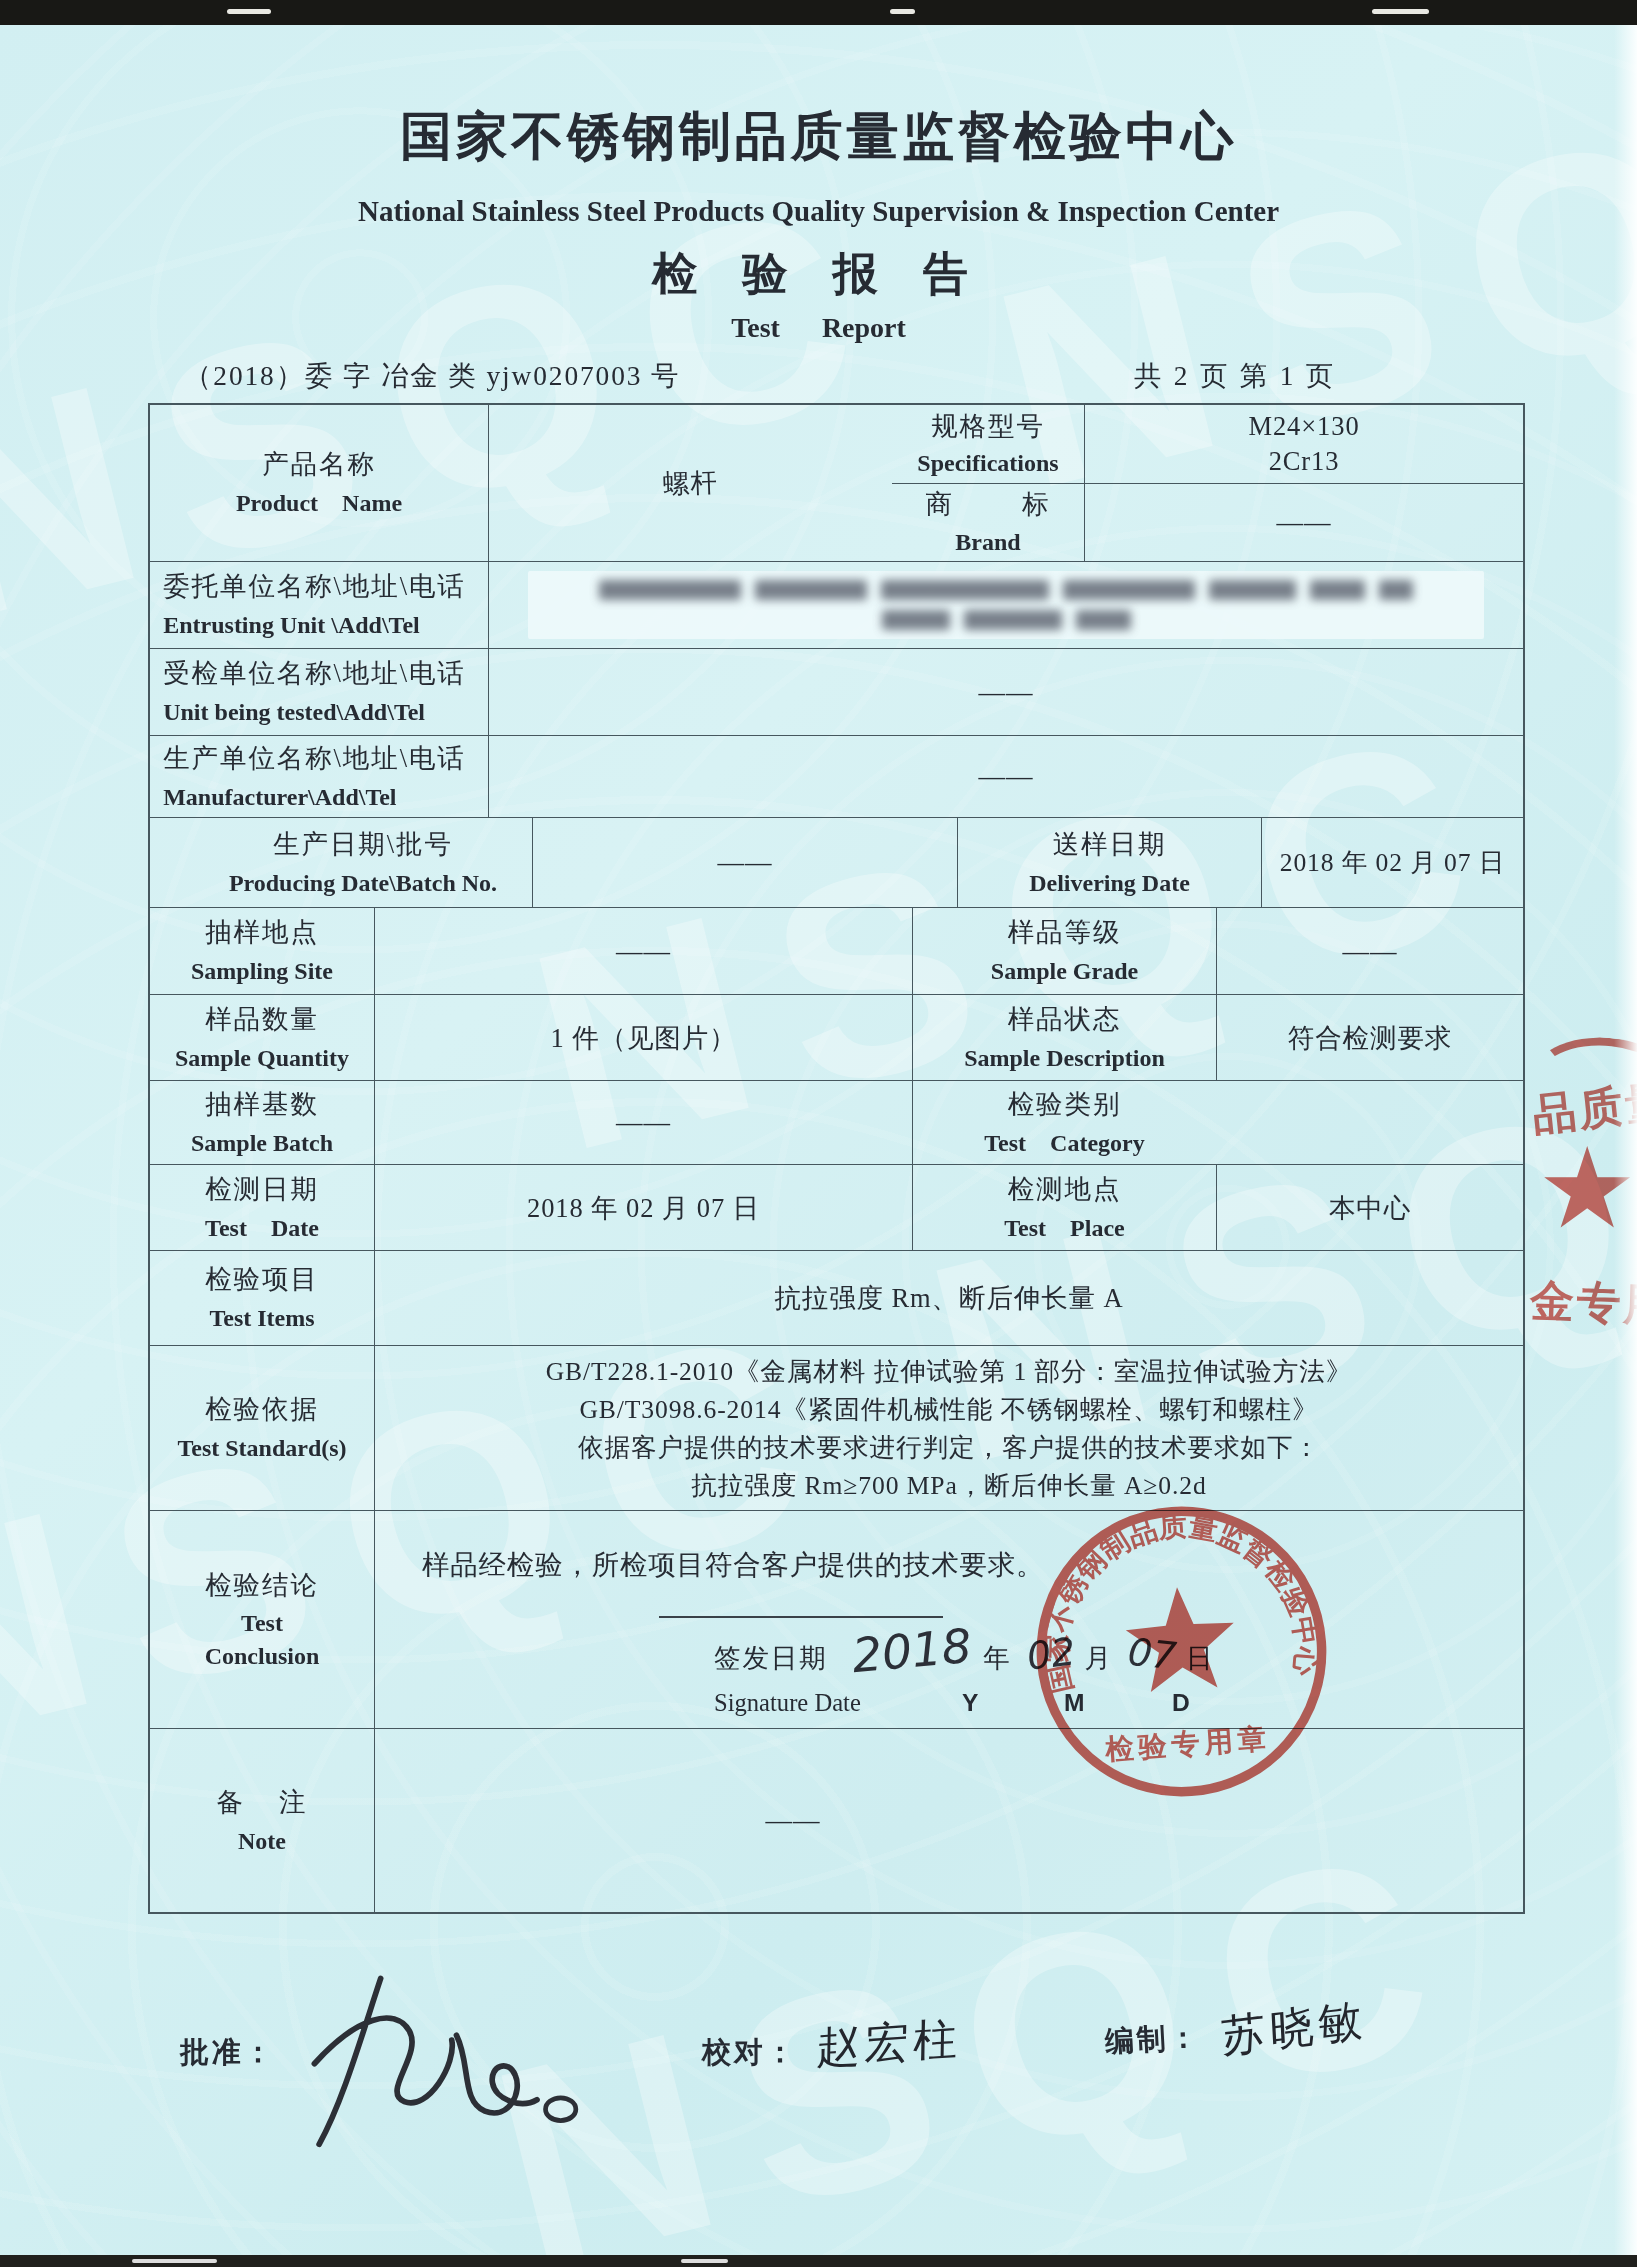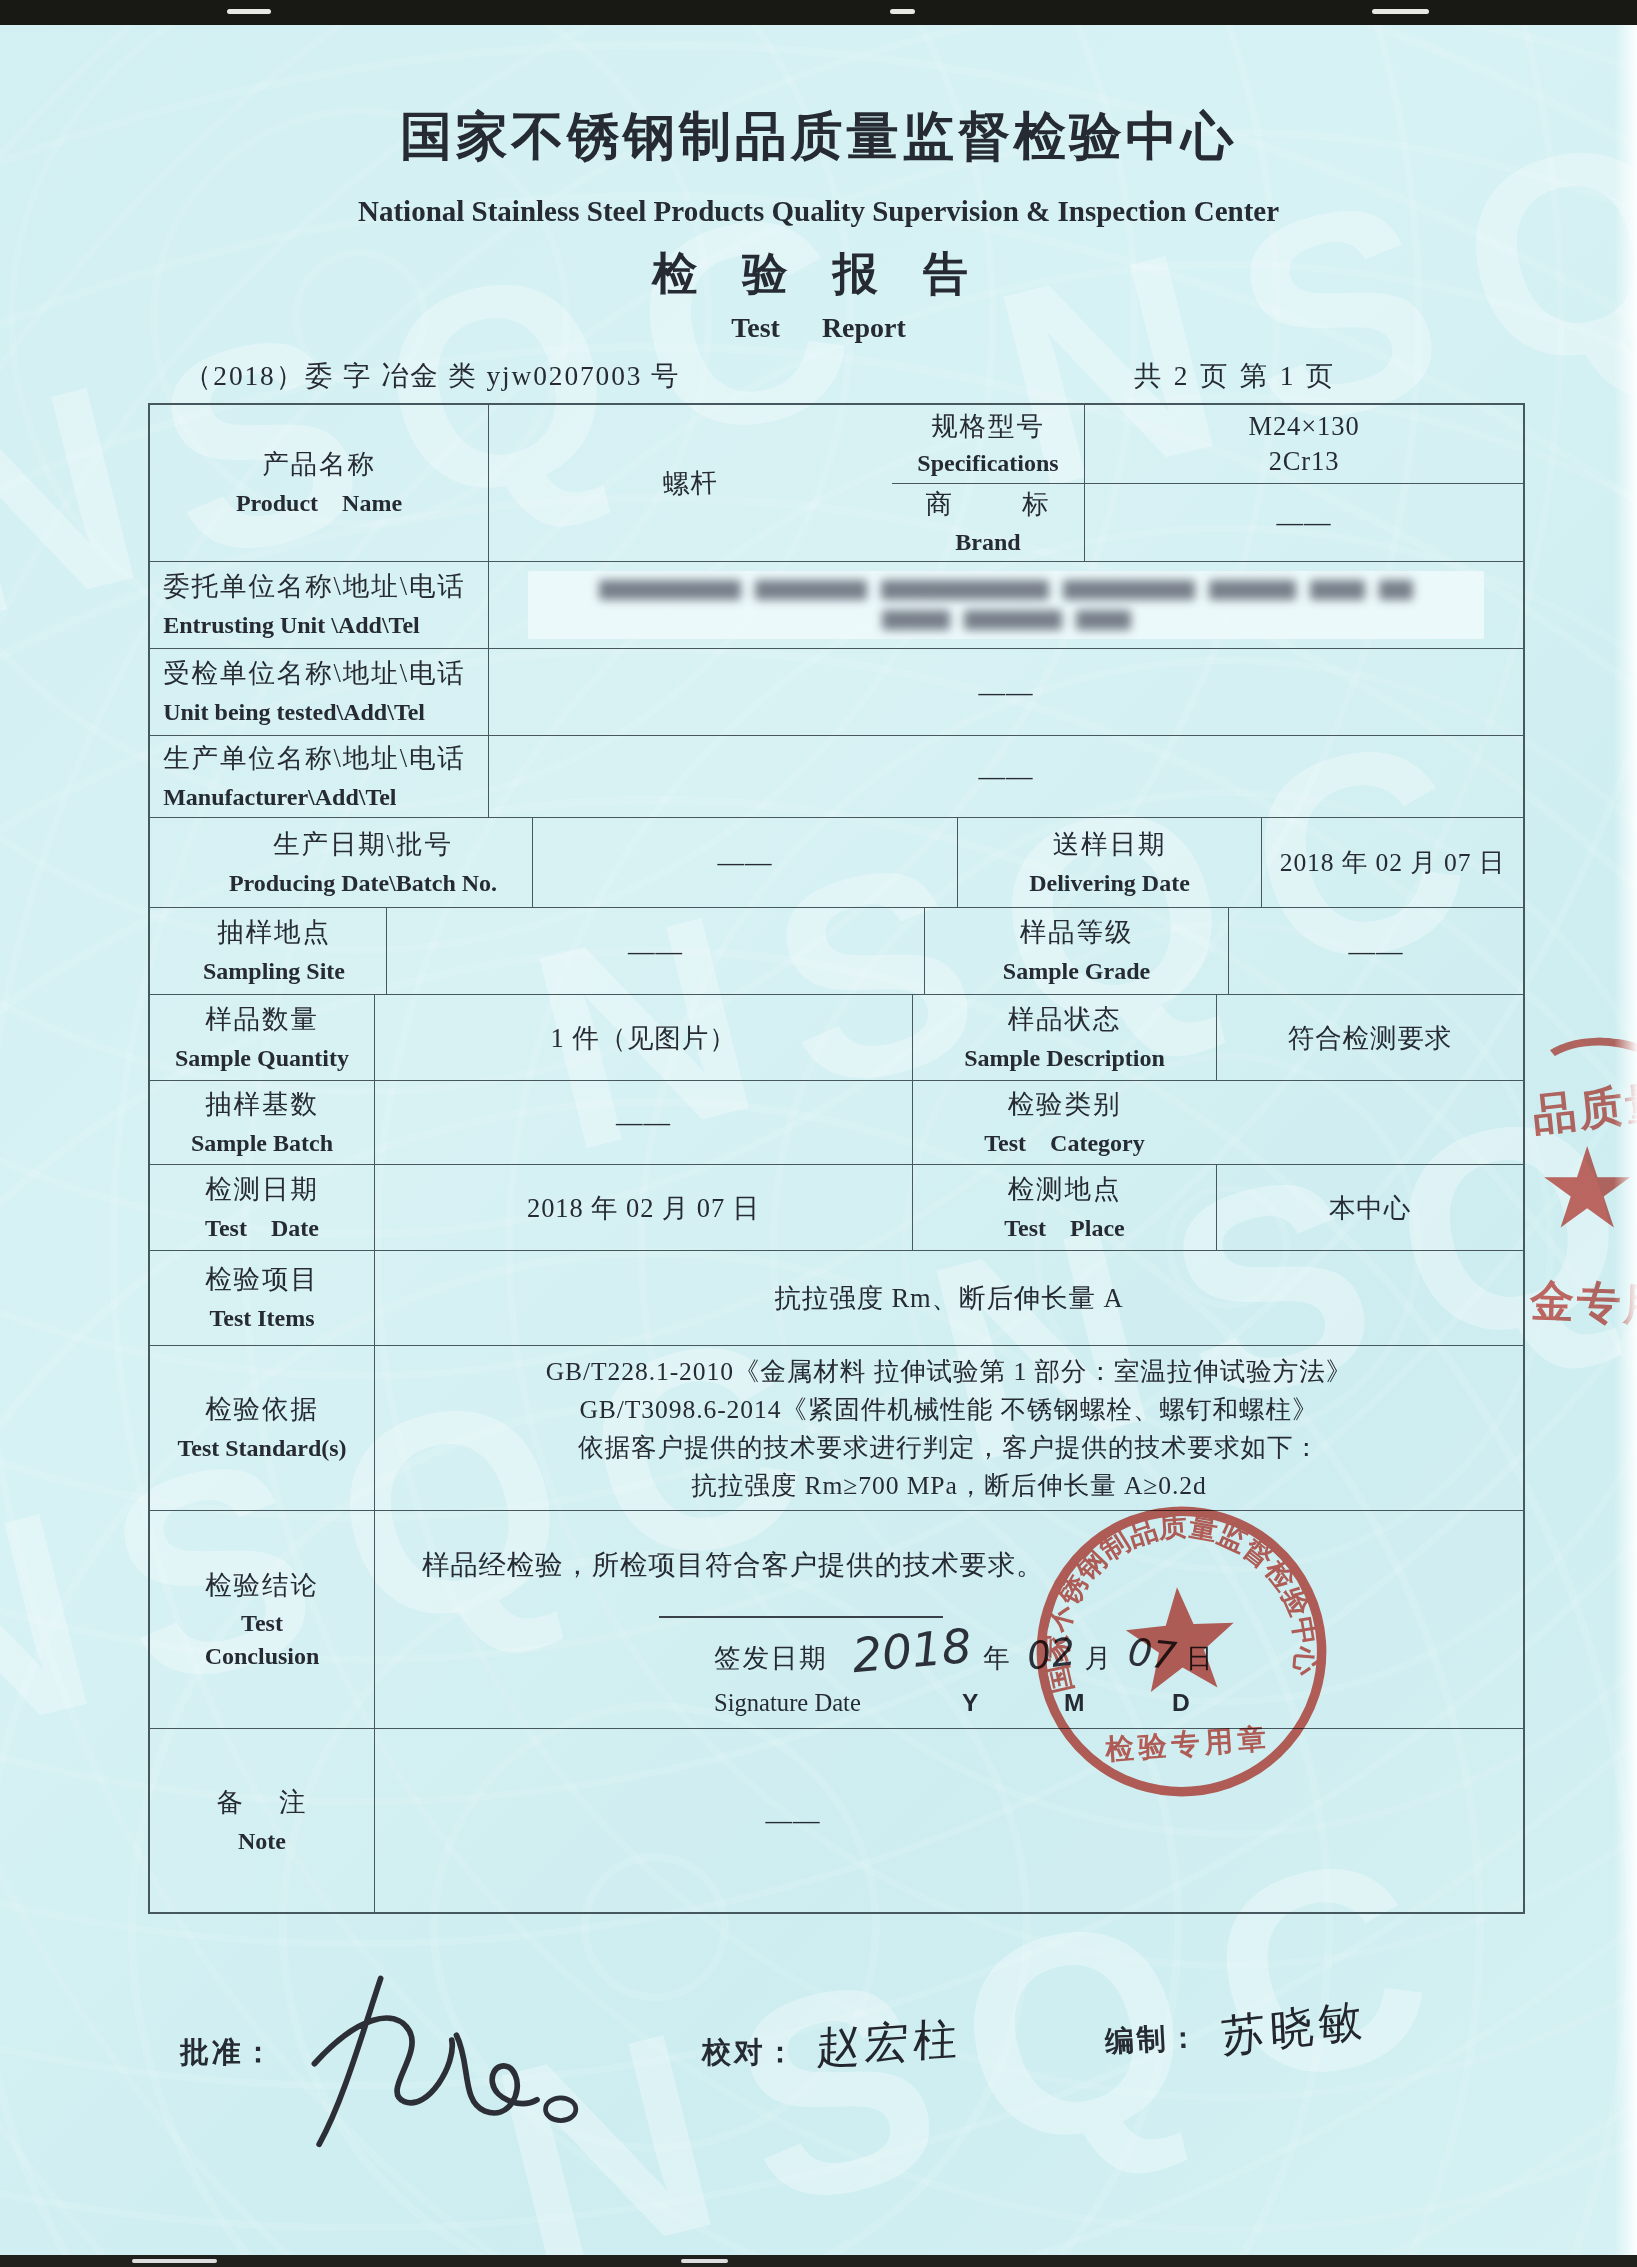--- a/index.html
+++ b/index.html
@@ -205,21 +205,21 @@
       </div>
       <div class="c" style="width:304px;">
         <span class="lab-cn">送样日期</span>
         <span class="lab-en">Delivering Date</span>
       </div>
       <div class="c" style="flex:1;">
         <span class="val" style="font-size:25.6px;">2018 年 02 月 07 日</span>
       </div>
     </div>
 
-    <div class="tr" style="height:87px;padding-left:12px;">
+    <div class="tr" style="height:87px;">
       <div class="c" style="width:224px;">
         <span class="lab-cn">抽样地点</span>
         <span class="lab-en">Sampling Site</span>
       </div>
       <div class="c" style="width:538px;">
         <span class="val">——</span>
       </div>
       <div class="c" style="width:304px;">
         <span class="lab-cn">样品等级</span>
         <span class="lab-en">Sample Grade</span>

